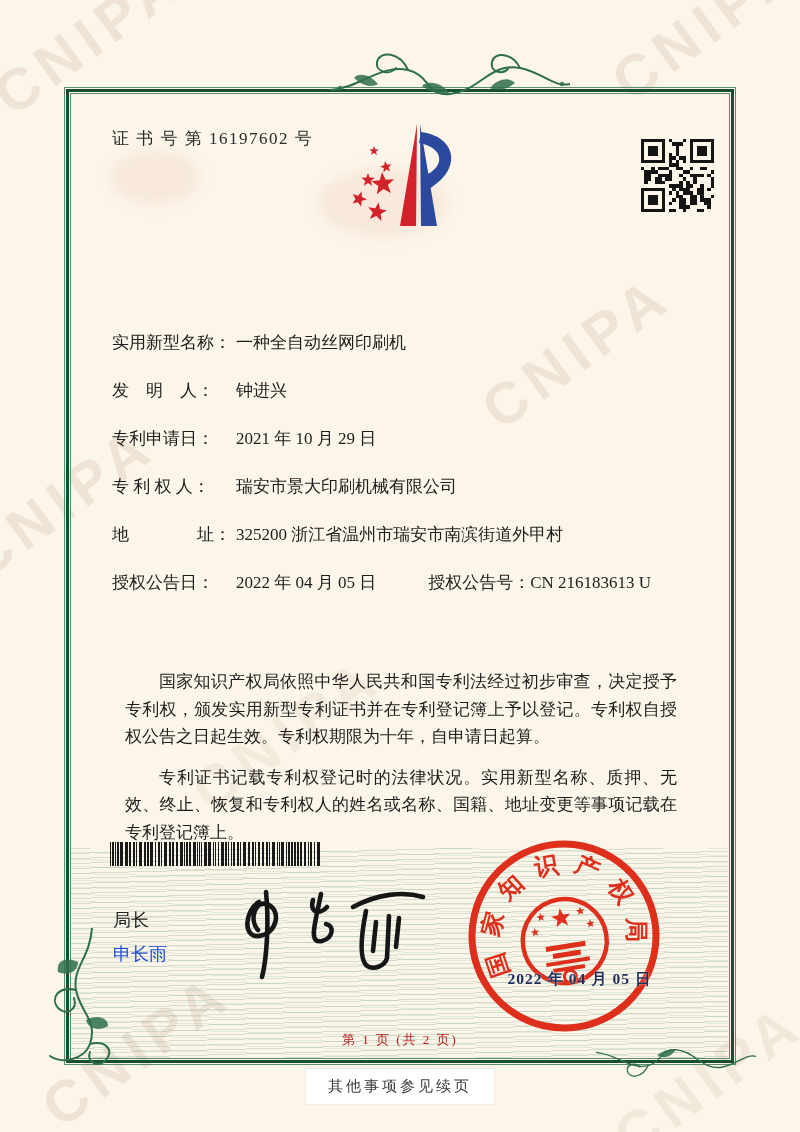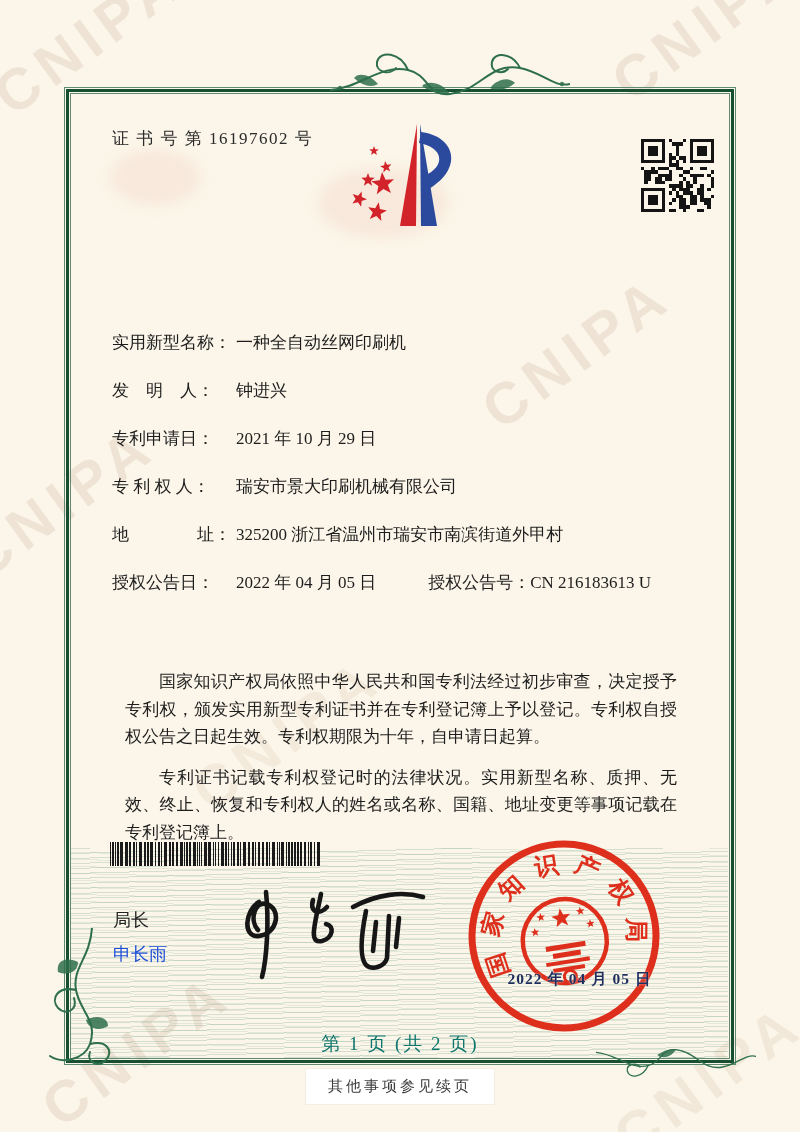--- a/index.html
+++ b/index.html
@@ -37,21 +37,21 @@
   .sig-name{position:absolute;left:113px;top:942px;font-size:18px;
             font-family:"Liberation Sans",sans-serif;color:#1d4ed8;}
   .sig-svg{position:absolute;left:225px;top:880px;width:215px;height:108px;}
   .seal{position:absolute;left:464px;top:836px;width:200px;height:200px;transform:rotate(-9deg);}
   .seal-text{font-size:24px;font-weight:bold;letter-spacing:13px;fill:#de2f1d;
              font-family:"Liberation Serif",serif;}
   .seal-date{position:absolute;left:492px;top:969px;width:175px;text-align:center;
              font-size:15.5px;font-weight:bold;letter-spacing:1px;color:#1d2e5e;
              text-shadow:0 0 2px rgba(251,246,233,.85);}
   .footer-page{position:absolute;left:0;right:0;top:1031px;text-align:center;
-               font-size:19px;letter-spacing:2px;color:#0f766e;}
+               font-size:13px;letter-spacing:2px;color:#b91c1c;}
   .note-box{position:absolute;left:50%;top:1069px;transform:translateX(-50%);
             background:#ffffff;padding:8px 22px;font-size:15px;letter-spacing:3px;
             color:#3a3a3a;box-shadow:0 0 0 1px rgba(0,0,0,0.03);}
   .flourish{position:absolute;pointer-events:none;}
   .fl-stroke{stroke:#2e6f4a;stroke-width:2;fill:none;stroke-linecap:round;}
   .fl-fill{fill:rgba(46,111,74,.85);stroke:none;}
 </style>
 </head>
 <body>
 

